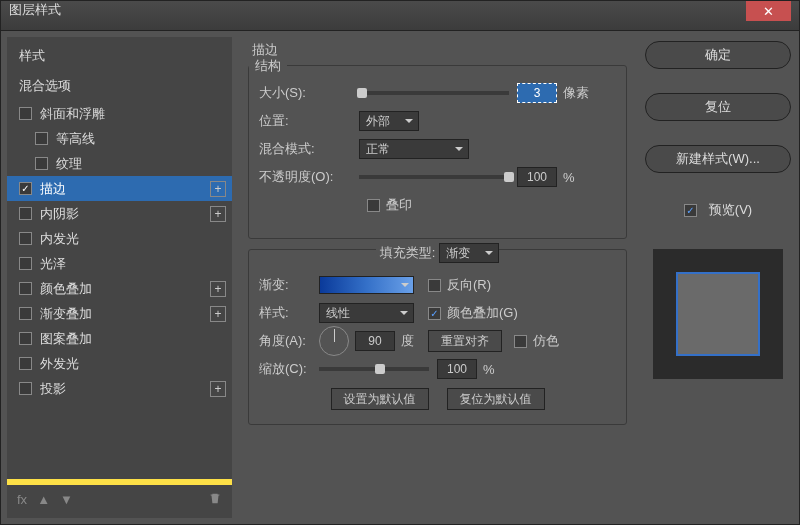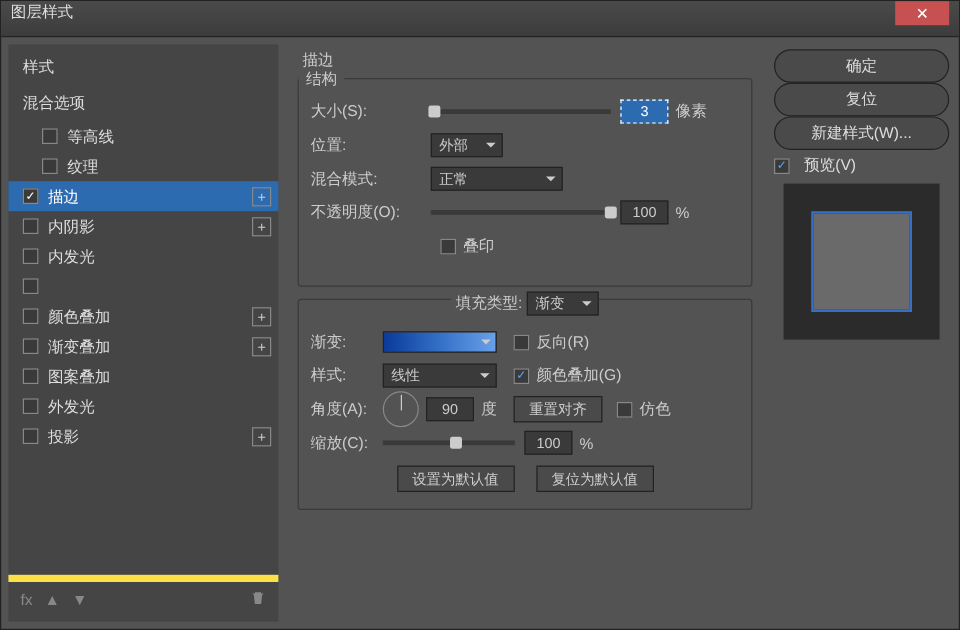--- a/index.html
+++ b/index.html
@@ -33,23 +33,23 @@
 .select { height: 20px; background: #3a3a3a; border: 1px solid #222; padding: 0 18px 0 6px; display: flex; align-items: center; position: relative; font-size: 12px; }
 .select::after { content: ""; position: absolute; right: 5px; top: 7px; border: 4px solid transparent; border-top-color: #ccc; }
 .chk { width: 13px; height: 13px; border: 1px solid #888; background: #3a3a3a; margin-right: 6px; display: flex; align-items: center; justify-content: center; font-size: 10px; }
 .chk.on::after { content: "✓"; color: #5aa0ff; }
 .gradient-swatch { width: 95px; height: 18px; background: linear-gradient(to right,#0a3a9a,#3470c8,#6aa0e8); border: 1px solid #222; position: relative; }
 .gradient-swatch::after { content: ""; position: absolute; right: 4px; top: 6px; border: 4px solid transparent; border-top-color: #ccc; }
 .angle-dial { width: 30px; height: 30px; border: 1px solid #888; border-radius: 50%; position: relative; margin-right: 6px; }
 .angle-dial::after { content: ""; position: absolute; width: 1px; height: 13px; background: #ccc; left: 14px; top: 2px; }
 .btn-small { height: 22px; padding: 0 12px; background: #4a4a4a; border: 1px solid #222; color: #ccc; display: flex; align-items: center; font-size: 12px; cursor: pointer; }
 .btn-row { display: flex; gap: 18px; justify-content: center; margin-top: 8px; }
-.right-panel { width: 150px; display: flex; flex-direction: column; gap: 0; padding: 4px 2px; }
+.right-panel { width: 150px; display: flex; flex-direction: column; gap: 24px; padding: 4px 2px; }
 .pill { height: 28px; background: #4a4a4a; border: 1px solid #222; border-radius: 14px; color: #ddd; display: flex; align-items: center; justify-content: center; font-size: 13px; cursor: pointer; }
-.preview-chk { display: flex; align-items: center; justify-content: flex-start; gap: 6px; color: #ddd; font-size: 13px; margin-top: 4px; }
+.preview-chk { display: flex; align-items: center; justify-content: center; gap: 6px; color: #ddd; font-size: 13px; margin-top: 4px; }
 .preview-chk .chk { border-color: #888; }
 .preview-chk .chk.on::after { color: #5aa0ff; }
 .preview-box { width: 130px; height: 130px; background: #2b2b2b; margin: 6px auto 0; display: flex; align-items: center; justify-content: center; }
 .preview-box .inner { width: 80px; height: 80px; background: #6a6a6a; outline: 2px solid #3470c8; }
 svg { width: 14px; height: 14px; }
 </style>
 </head>
 <body>
 
 <div class="dialog">
@@ -58,20 +58,24 @@
     <div class="close-btn">
         <span>✕</span>
       </div>
   </div>
   <div class="body">
 
     <div class="left-panel">
       <div class="lp-header">样式</div>
       <div class="lp-header">混合选项</div>
       <div id="lp-items">
+          <div class="lp-row">
+            <div class="cb"></div>
+            <span class="label">斜面和浮雕</span>
+          </div>
           <div class="lp-row indent">
             <div class="cb"></div>
             <span class="label">等高线</span>
           </div>
           <div class="lp-row indent">
             <div class="cb"></div>
             <span class="label">纹理</span>
           </div>
           <div class="lp-row selected">
             <div class="cb on"></div>
@@ -82,20 +86,21 @@
             <div class="cb"></div>
             <span class="label">内阴影</span>
             <div class="plus">+</div>
           </div>
           <div class="lp-row">
             <div class="cb"></div>
             <span class="label">内发光</span>
           </div>
           <div class="lp-row">
             <div class="cb"></div>
+            <span class="label">光泽</span>
           </div>
           <div class="lp-row">
             <div class="cb"></div>
             <span class="label">颜色叠加</span>
             <div class="plus">+</div>
           </div>
           <div class="lp-row">
             <div class="cb"></div>
             <span class="label">渐变叠加</span>
             <div class="plus">+</div>

